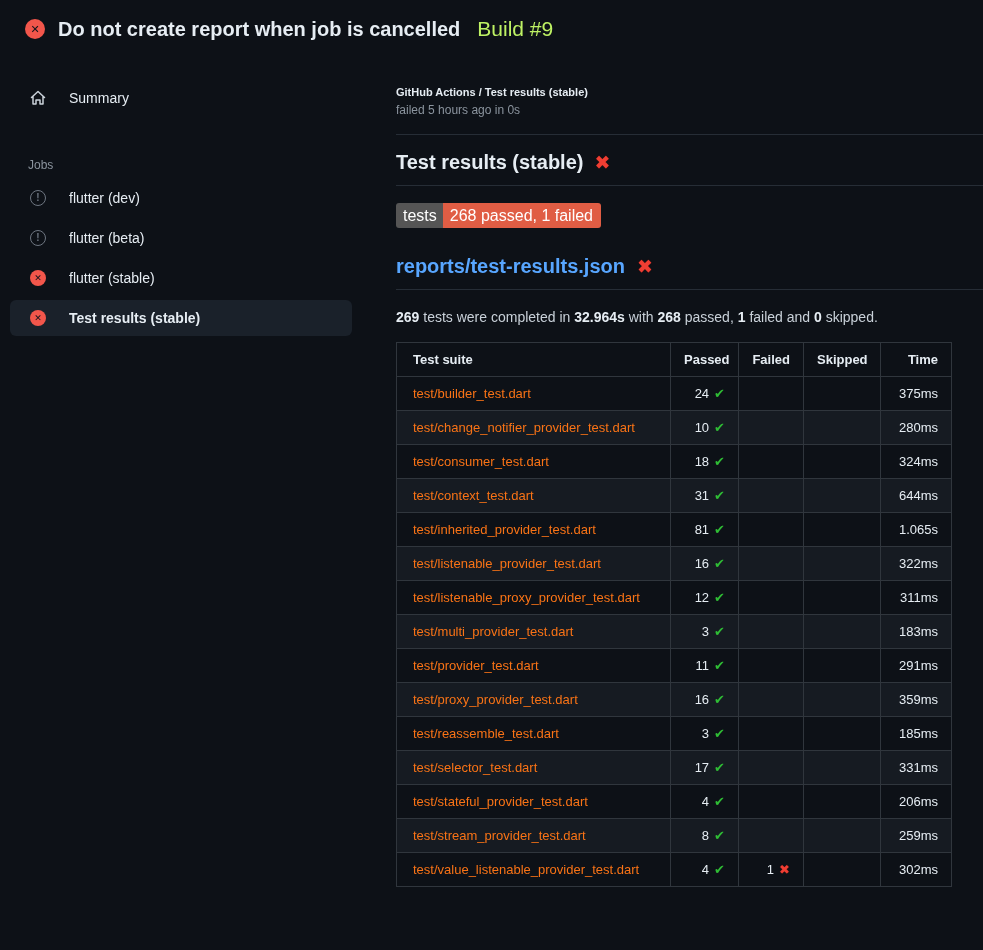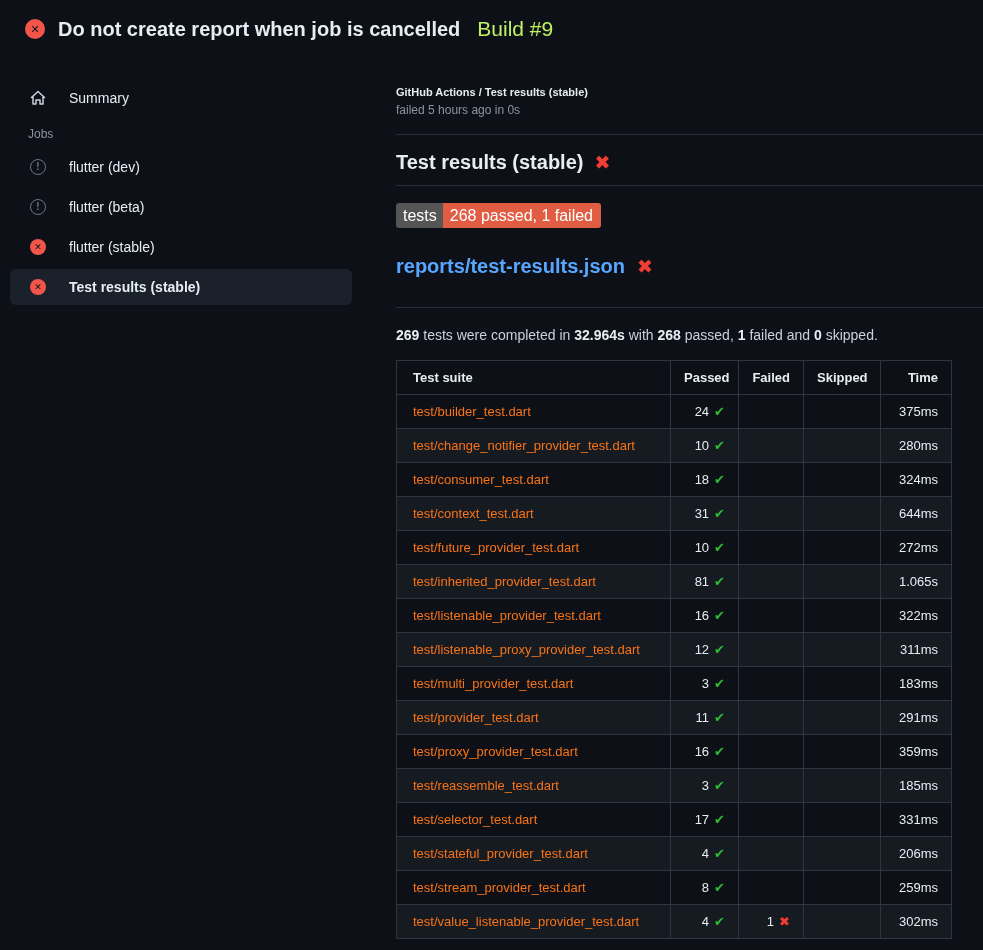--- a/index.html
+++ b/index.html
@@ -47,21 +47,21 @@
     gap: 23px;
     height: 36px;
     padding: 0 12px 0 20px;
     border-radius: 6px;
     cursor: pointer;
   }
   .side-item .label { font-size: 14px; color: #e6edf3; }
   .jobs-heading {
     font-size: 12px;
     color: #8b949e;
-    margin: 11px 0 8px 18px;
+    margin: 42px 0 8px 18px;
   }
   .job-item { margin-bottom: 4px; }
   .job-item.selected { background: #1a212a; }
   .job-item.selected .label { font-weight: bold; }
   .ic-neutral {
     display: inline-flex;
     align-items: center;
     justify-content: center;
     width: 16px; height: 16px;
     border-radius: 50%;
@@ -122,21 +122,21 @@
     color: #ffffff;
     padding: 4.5px 8px 4.5px 7px;
     border-radius: 0 3px 3px 0;
   }
 
   .h2-row {
     display: flex;
     align-items: center;
     gap: 12px;
     margin-top: 27px;
-    padding-bottom: 29px;
+    padding-bottom: 11px;
     border-bottom: 1px solid #262d36;
   }
   .h2-link { font-size: 20px; font-weight: bold; color: #58a6ff; text-decoration: none; }
 
   .summary-line { margin-top: 19px; font-size: 14px; color: #c9d1d9; }
   .summary-line b { color: #e6edf3; }
 
   
   table.results {
     margin-top: 17px;
@@ -265,27 +265,20 @@
             <td class="time-cell"><span>324ms</span></td>
           </tr>
           <tr>
             <td class="col-suite"><a class="suite-link">test/context_test.dart</a></td>
             <td class="passed-cell"><span>31</span><span class="check-glyph">✔</span></td>
             <td class="failed-cell"></td>
             <td class="skipped-cell"></td>
             <td class="time-cell"><span>644ms</span></td>
           </tr>
           <tr>
-            <td class="col-suite"><a class="suite-link">test/future_provider_test.dart</a></td>
-            <td class="passed-cell"><span>10</span><span class="check-glyph">✔</span></td>
-            <td class="failed-cell"></td>
-            <td class="skipped-cell"></td>
-            <td class="time-cell"><span>272ms</span></td>
-          </tr>
-          <tr>
             <td class="col-suite"><a class="suite-link">test/inherited_provider_test.dart</a></td>
             <td class="passed-cell"><span>81</span><span class="check-glyph">✔</span></td>
             <td class="failed-cell"></td>
             <td class="skipped-cell"></td>
             <td class="time-cell"><span>1.065s</span></td>
           </tr>
           <tr>
             <td class="col-suite"><a class="suite-link">test/listenable_provider_test.dart</a></td>
             <td class="passed-cell"><span>16</span><span class="check-glyph">✔</span></td>
             <td class="failed-cell"></td>

